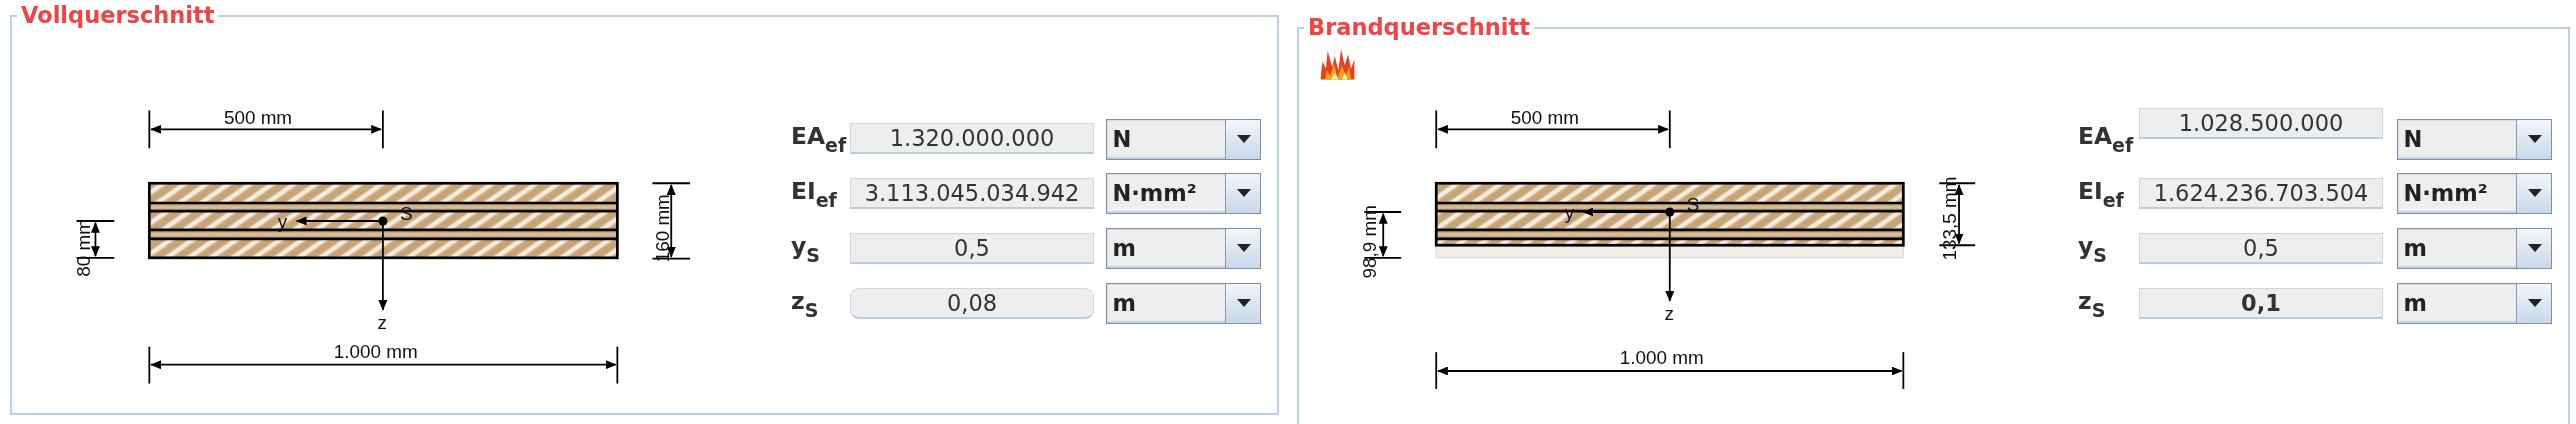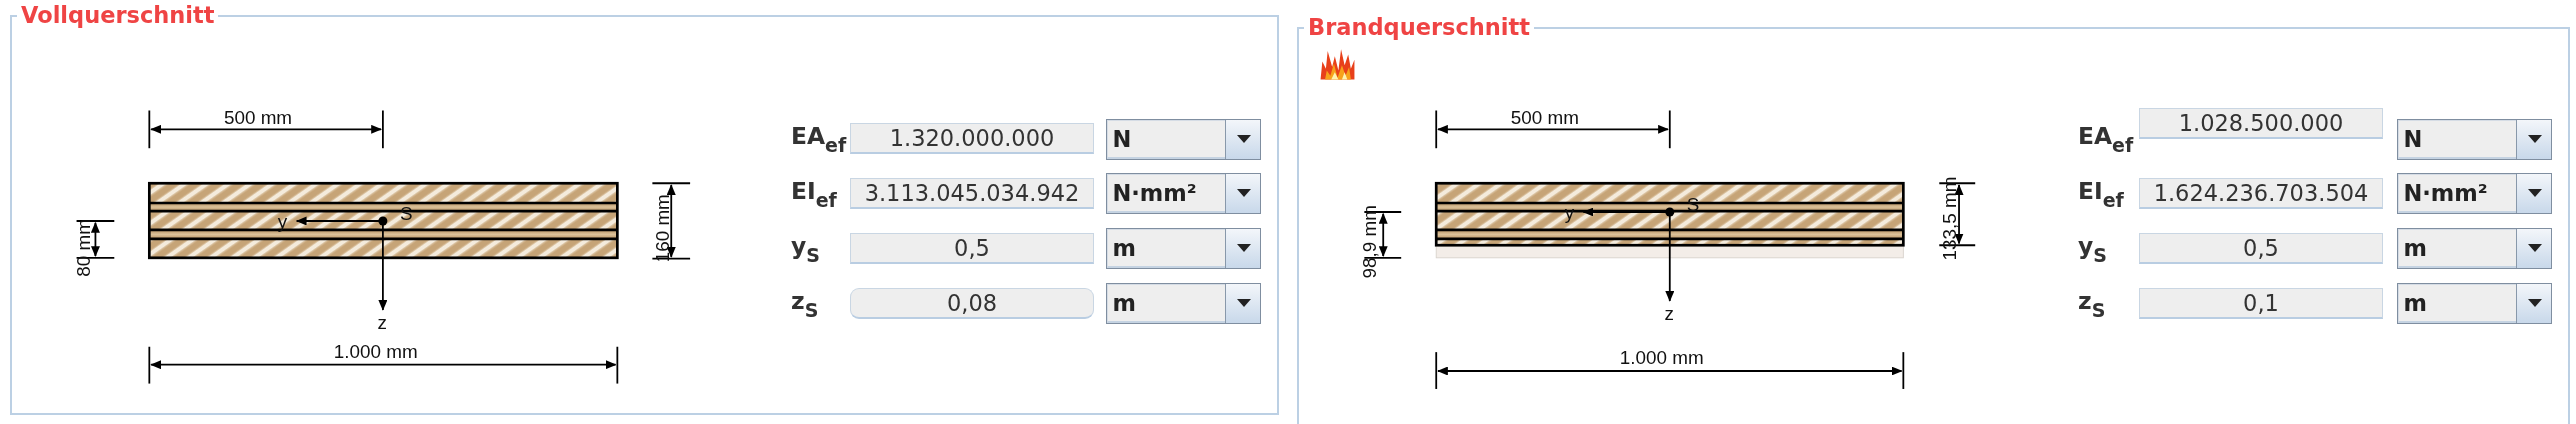--- a/index.html
+++ b/index.html
@@ -212,20 +212,20 @@
   <div class="lbl" style="left:2078px;top:233px;"><span>y</span><sub>S</sub></div>
   <div class="field" style="left:2139px;top:233px;width:244px;">0,5</div>
   <div class="combo" style="left:2397px;top:228px;width:155px;">
       <div class="combo-inner"></div>
       <span class="combo-val">m</span>
       <div class="combo-btn"></div>
     </div>
 </div>
 <div>
   <div class="lbl" style="left:2078px;top:288px;"><span>z</span><sub>S</sub></div>
-  <div class="field" style="left:2139px;top:288px;width:244px;">0,1</div>
+  <div class="field" style="left:2139px;top:288px;width:244px;font-weight:bold;">0,1</div>
   <div class="combo" style="left:2397px;top:283px;width:155px;">
       <div class="combo-inner"></div>
       <span class="combo-val">m</span>
       <div class="combo-btn"></div>
     </div>
 </div>
 
 
 </body></html>

